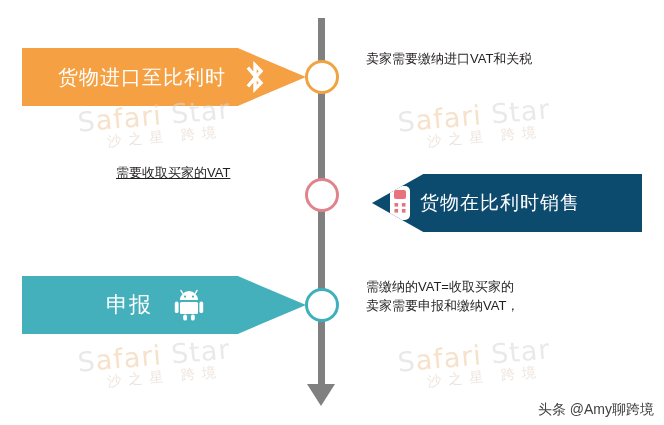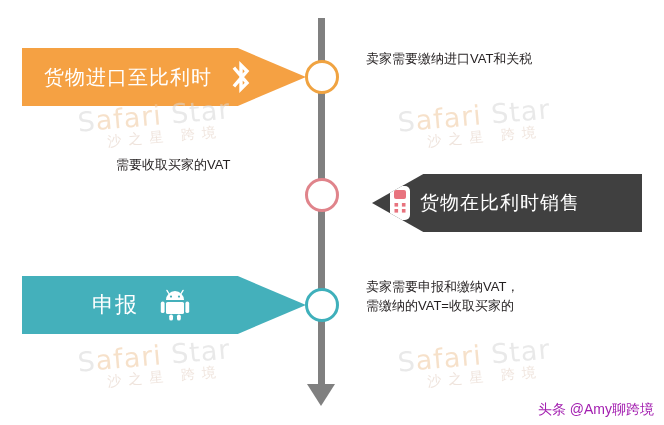--- a/index.html
+++ b/index.html
@@ -59,31 +59,32 @@
     align-items: center;
     height: 58px;
   }
 
   
   .banner-right {
     left: 22px;
     width: 284px;
     clip-path: polygon(0 0, 76% 0, 100% 50%, 76% 100%, 0 100%);
     justify-content: flex-start;
+    padding-left: 14px;
   }
   .banner-orange { top: 48px;  background: #F5A143; }
   .banner-teal   { top: 276px; background: #44B0BB; }
 
   
   .banner-left {
     left: 372px;
     top: 174px;
     width: 270px;
     clip-path: polygon(0 50%, 19% 0, 100% 0, 100% 100%, 19% 100%);
-    background: #404040;
+    background: #0c4a6e;
     padding-left: 52px;
     justify-content: flex-start;
   }
 
   .banner-label {
     color: #ffffff;
     font-size: 20px;
     letter-spacing: 1px;
     white-space: nowrap;
   }
@@ -102,21 +103,21 @@
   .banner-left   .banner-icon { order: -1; margin-left: -36px; margin-right: 0; }
 
   
   .note {
     position: absolute;
     color: #231f20;
     font-size: 13px;
     line-height: 1.45;
   }
   .note-1 { left: 366px; top: 50px;  width: 260px; }
-  .note-2 { left: 116px; top: 156px; width: 210px; }
+  .note-2 { left: 116px; top: 164px; width: 210px; text-decoration: underline; }
   .note-3 { left: 366px; top: 278px; width: 250px; }
   .note-line { display: block; white-space: nowrap; }
   .note-1 .note-line { white-space: normal; }
 
   
   .watermark {
     position: absolute;
     pointer-events: none;
     transform: rotate(-5deg);
     opacity: .55;
@@ -142,21 +143,21 @@
   .wm-a2 { left: 398px; top: 100px; }
   .wm-a3 { left: 78px;  top: 340px; }
   .wm-a4 { left: 398px; top: 340px; }
 
   
   .credit {
     position: absolute;
     right: 10px;
     bottom: 6px;
     font-size: 14px;
-    color: #a21caf;
+    color: #404040;
     white-space: nowrap;
   }
 </style>
 </head>
 <body>
 
 <div id="canvas">
 
   <div class="spine-line"></div>
   <div class="spine-head"></div>
@@ -212,22 +213,22 @@
           <rect x="9.2" y="25.4" width="3.8" height="6.2" rx="1.9"></rect>
           <rect x="17" y="25.4" width="3.8" height="6.2" rx="1.9"></rect>
         </g>
       </svg>
     </span>
   </div>
 
   <div class="ring ring-3"></div>
 
   <div class="note note-3">
+    <span class="note-line">需缴纳的VAT=收取买家的</span>
     <span class="note-line">卖家需要申报和缴纳VAT，</span>
-    <span class="note-line">需缴纳的VAT=收取买家的</span>
   </div>
 
   <div class="watermark wm-a1">
     <div class="wm-latin"><span>S</span><span class="wm-a">afari</span><span> Star</span></div>
     <div class="wm-cn">沙之星 跨境</div>
   </div>
 
   <div class="watermark wm-a2">
     <div class="wm-latin"><span>S</span><span class="wm-a">afari</span><span> Star</span></div>
     <div class="wm-cn">沙之星 跨境</div>

